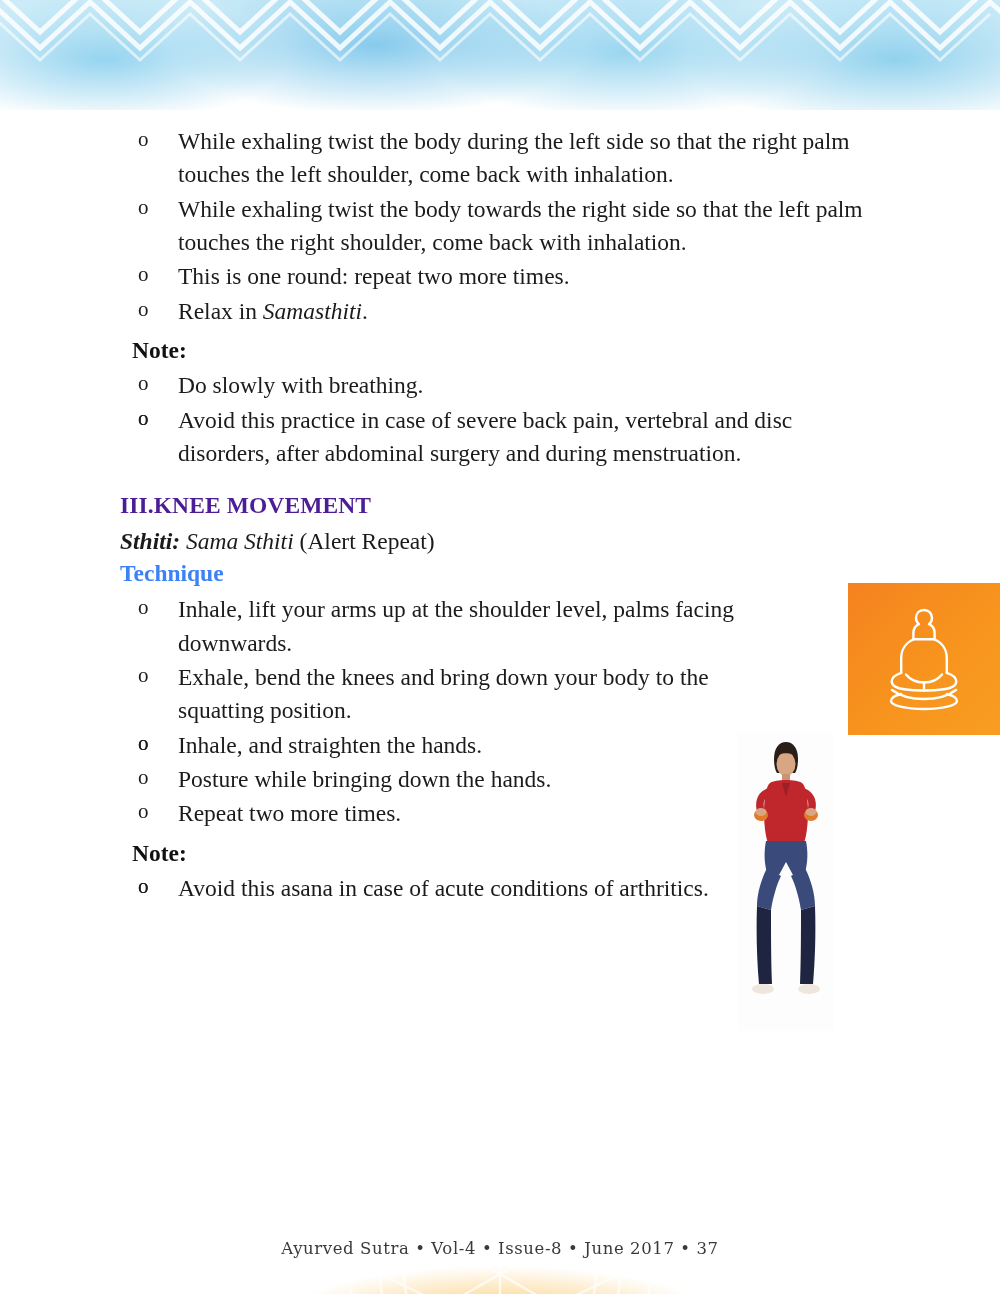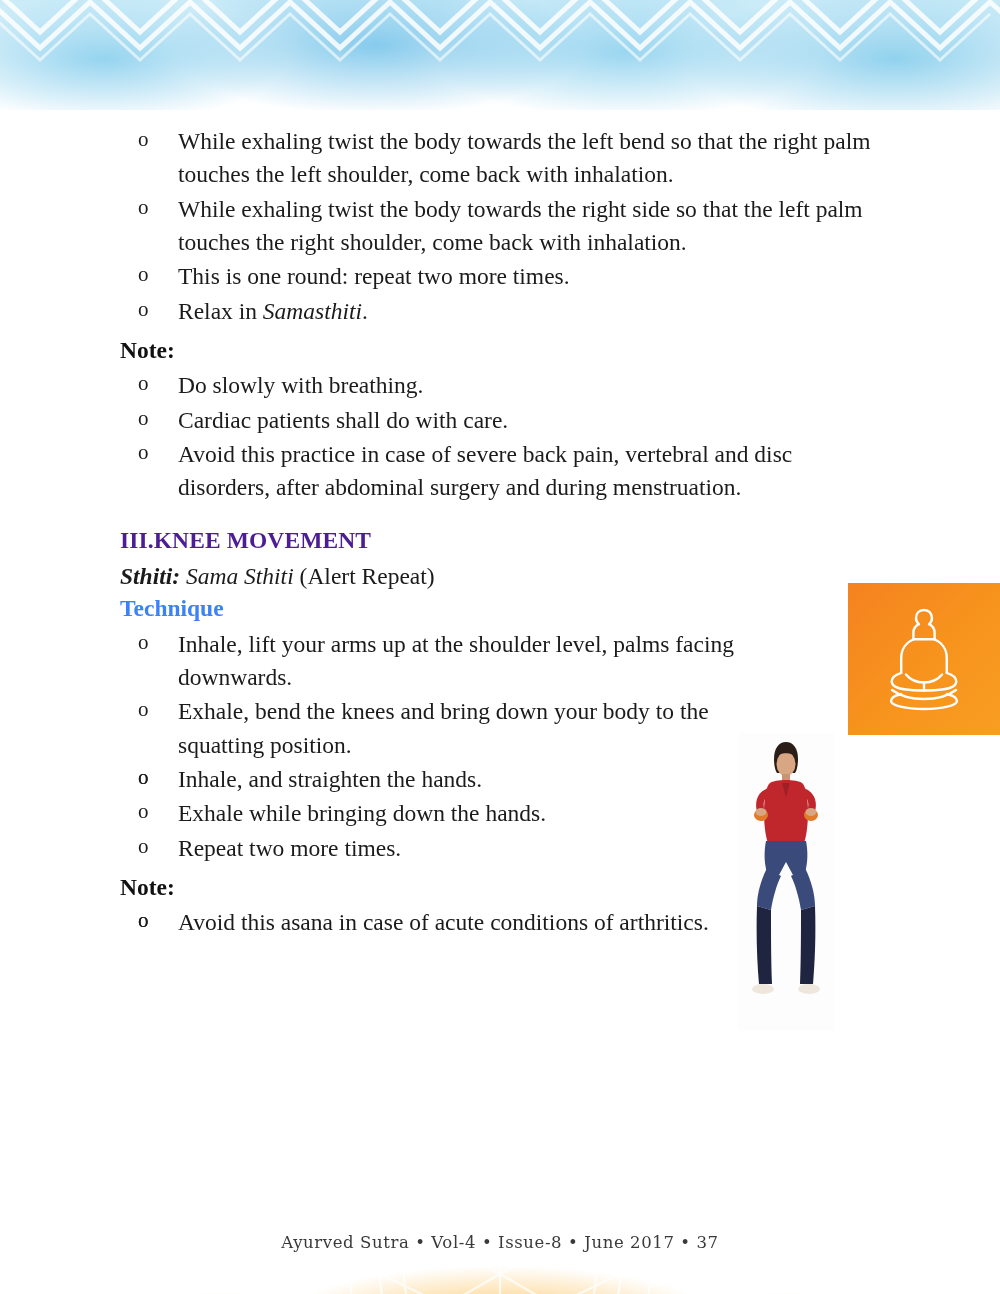--- a/index.html
+++ b/index.html
@@ -96,21 +96,21 @@
     left: 18px;
     top: 0;
     font-size: 21px;
     color: #1b1b1b;
   }
   .li-narrow { width: 560px; }
   .note-head {
     font-weight: bold;
     font-size: 23.5px;
     color: #111;
-    margin: 9px 0 5px 0;
+    margin: 9px 0 5px 12px;
   }
   .section-title {
     color: #4c1d95;
     font-weight: bold;
     font-size: 23.5px;
     margin: 22px 0 9px 0;
     letter-spacing: 0.1px;
   }
   .sthiti {
     font-size: 23.5px;
@@ -131,21 +131,21 @@
     position: absolute;
     left: 738px; top: 733px;
     width: 96px; height: 298px;
     background: #fdfdfd;
     overflow: hidden;
   }
 
   
   .footer {
     position: absolute;
-    left: 0; bottom: 42px;
+    left: 0; bottom: 36px;
     width: 1000px;
     text-align: center;
     font-family: "DejaVu Serif", serif;
     font-size: 16.5px;
     letter-spacing: 0.6px;
     color: #3a3a3a;
   }
 </style>
 </head>
 <body>
@@ -176,21 +176,21 @@
       <path d="M31 90 c-6 1.5 -10 4 -10 7 c0 4.4 14.8 8 33 8 c18.2 0 33 -3.6 33 -8 c0 -3 -4 -5.5 -10 -7"></path>
     </g>
   </svg>
 </div>
 
 <div class="content">
 
   <ul class="list">
     <li class="li">
       <span class="bullet">o</span>
-      <span>While exhaling twist the body towards the left bend so that the right palm touches the left shoulder, come back with inhalation.</span>
+      <span>While exhaling twist the body during the left side so that the right palm touches the left shoulder, come back with inhalation.</span>
     </li>
     <li class="li">
       <span class="bullet">o</span>
       <span>While exhaling twist the body towards the right side so that the left palm touches the right shoulder, come back with inhalation.</span>
     </li>
     <li class="li">
       <span class="bullet">o</span>
       <span>This is one round: repeat two more times.</span>
     </li>
     <li class="li">
@@ -201,21 +201,20 @@
 
   <div class="note-head">Note:</div>
 
   <ul class="list">
     <li class="li">
       <span class="bullet">o</span>
       <span>Do slowly with breathing.</span>
     </li>
     <li class="li">
       <span class="bullet">o</span>
-      <span>Cardiac patients shall do with care.</span>
     </li>
     <li class="li">
       <span class="bullet">o</span>
       <span>Avoid this practice in case of severe back pain, vertebral and disc disorders, after abdominal surgery and during menstruation.</span>
     </li>
   </ul>
 
   <div class="section-title">III.KNEE MOVEMENT</div>
 
   <div class="sthiti">
@@ -237,21 +236,21 @@
     </li>
     <li class="li li-narrow">
       <span class="bullet">o</span>
     </li>
     <li class="li li-narrow">
       <span class="bullet">o</span>
       <span>Inhale, and straighten the hands.</span>
     </li>
     <li class="li li-narrow">
       <span class="bullet">o</span>
-      <span>Exhale while bringing down the hands.</span>
+      <span>Posture while bringing down the hands.</span>
     </li>
     <li class="li li-narrow">
       <span class="bullet">o</span>
       <span>Repeat two more times.</span>
     </li>
   </ul>
 
   <div class="note-head">Note:</div>
 
   <ul class="list">

